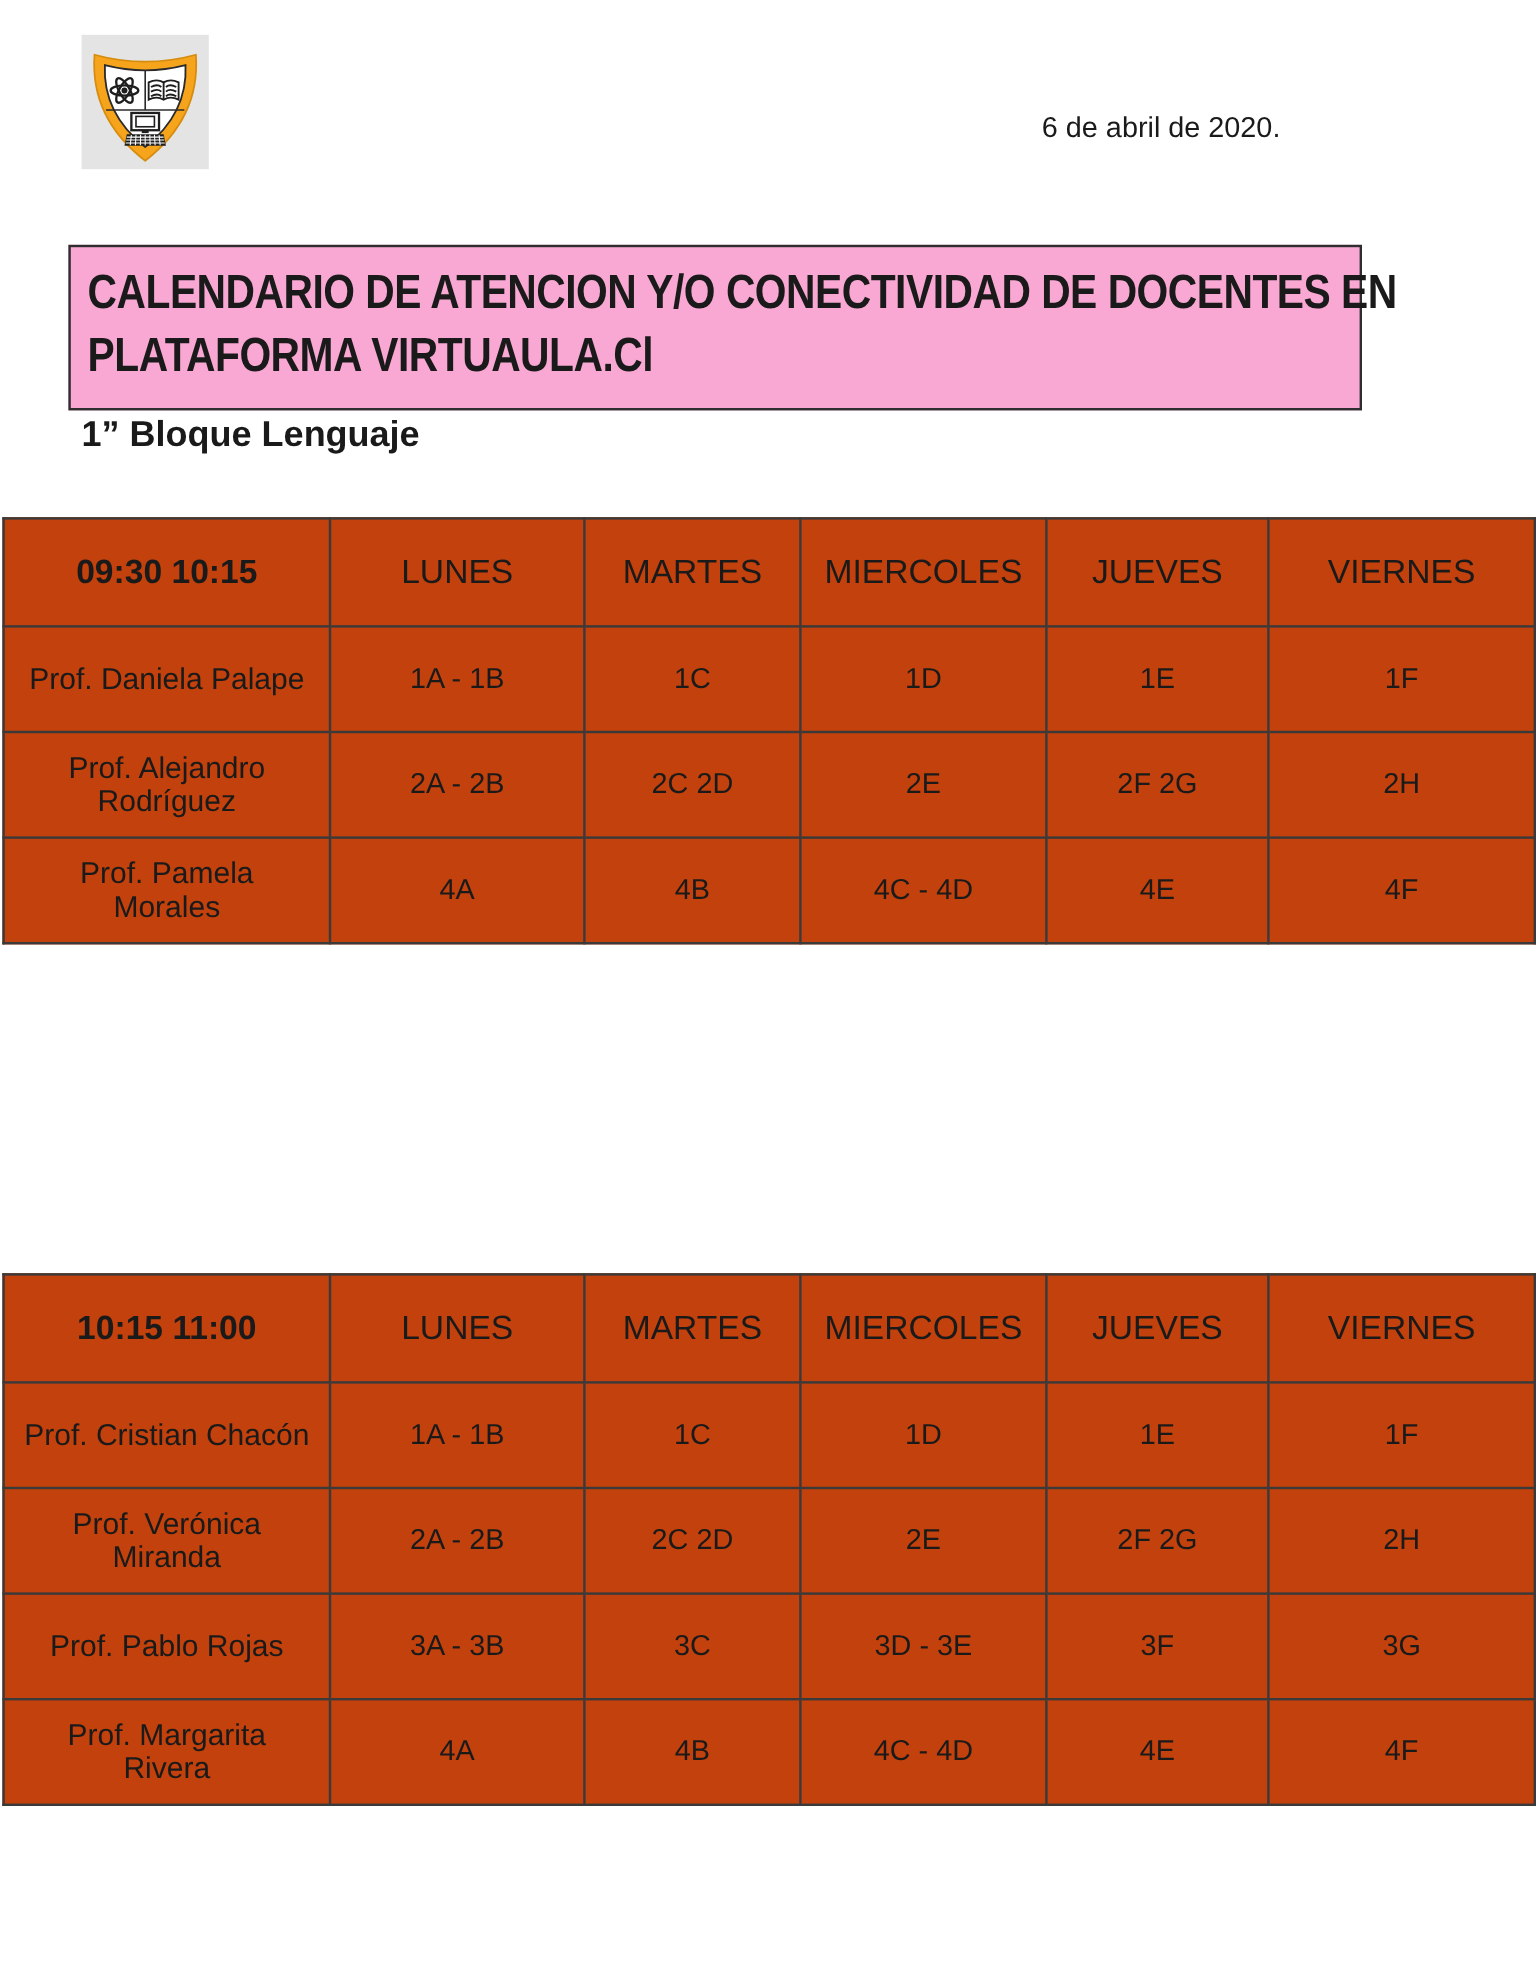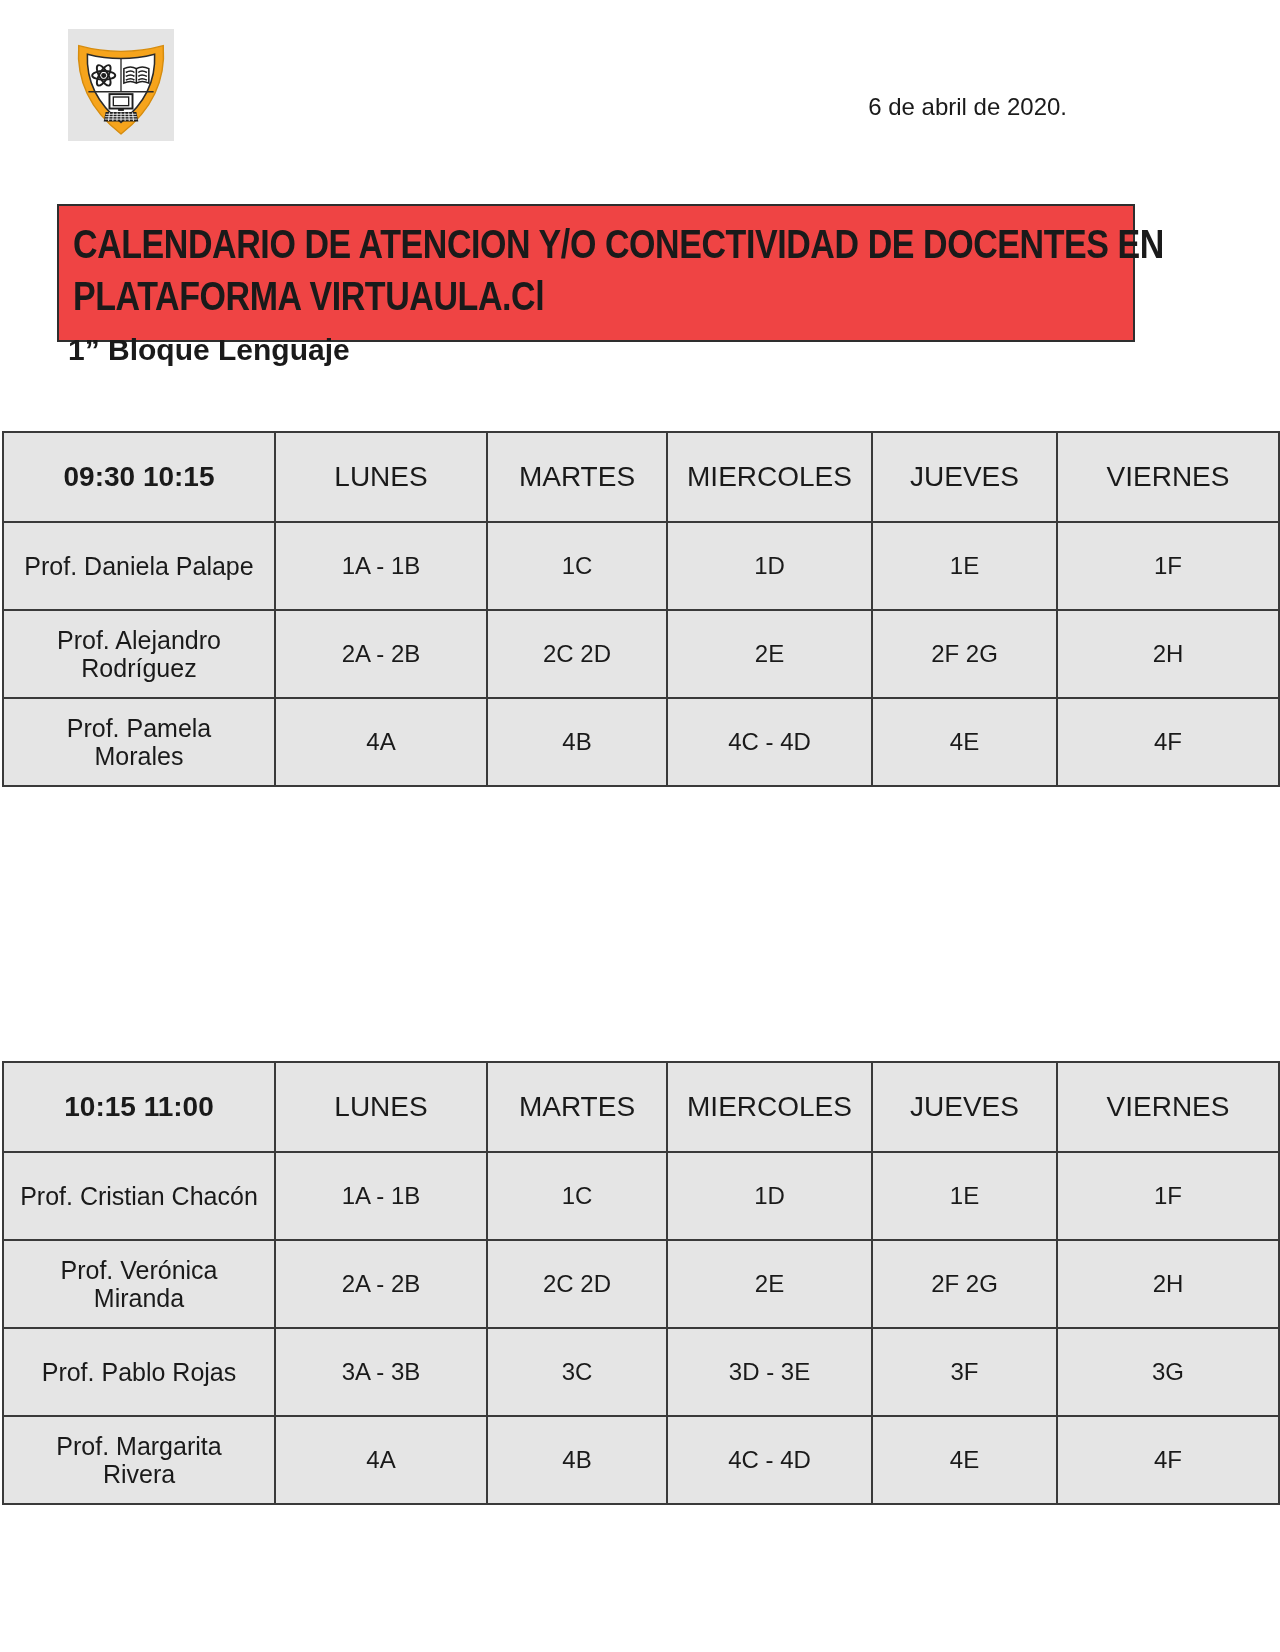--- a/index.html
+++ b/index.html
@@ -23,41 +23,41 @@
   .doc-date{
     position:absolute;top:74px;right:213px;
     font-size:24px;line-height:28px;
   }
   
   .title-box{
     position:absolute;left:57px;top:185px;
     width:1046px;
     border:2px solid #2e2e2e;
     padding:12px 14px 18px 14px;
-    background:#ef4444;
+    background:#f9a8d4;
   }
   .title-line{
     font-size:40px;font-weight:bold;line-height:52px;
     letter-spacing:-0.5px;white-space:nowrap;
     transform:scaleX(0.85);transform-origin:left center;
   }
   
   .section-heading{
     position:absolute;left:68px;
     font-size:30px;font-weight:bold;line-height:34px;
   }
-  .heading-1{top:314px;}
+  .heading-1{top:327px;}
   .heading-2{top:938px;}
   
   .sched-table-wrap{position:absolute;left:2px;}
   .table-1{top:412px;}
   .table-2{top:1042px;}
   table.sched{
     border-collapse:collapse;table-layout:fixed;
-    width:1276px;background:#e5e5e5;
+    width:1276px;background:#c2410c;
   }
   table.sched th,table.sched td{
     border:2px solid #3a3a3a;
     text-align:center;vertical-align:middle;
     padding:2px 4px;
     overflow:hidden;
   }
   th.time-cell{height:84px;font-size:28px;font-weight:bold;}
   th.day-cell{height:84px;font-size:28px;font-weight:normal;border-radius:27px;}
   td.prof-cell{height:82px;font-size:25px;font-weight:normal;line-height:28px;}

